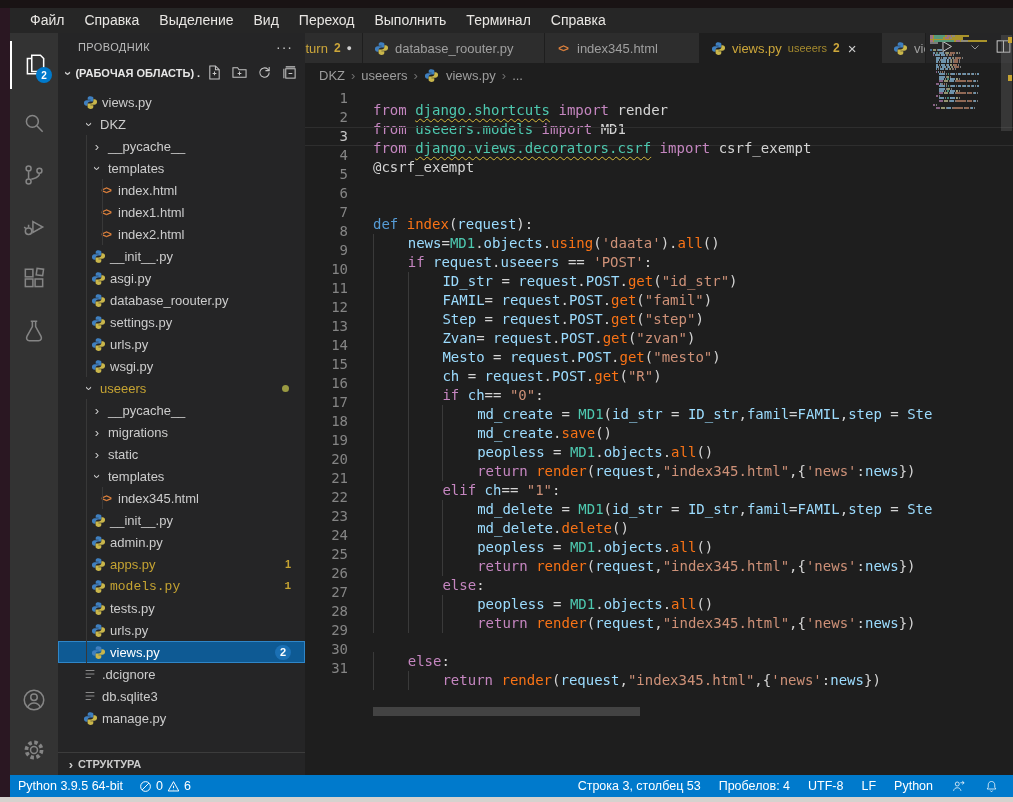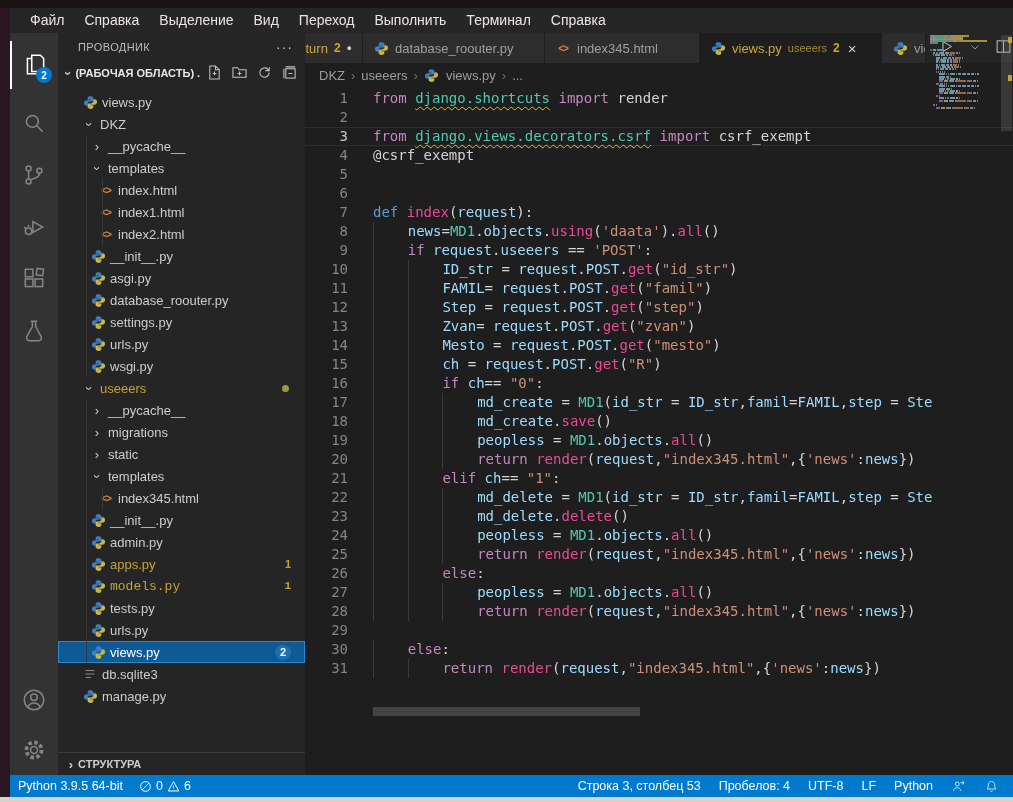--- a/index.html
+++ b/index.html
@@ -63,24 +63,24 @@
   .breadcrumb { position:absolute; left:0; top:30px; width:708px; height:24px; display:flex; align-items:center;
                 gap:6px; padding-left:14px; font-size:13px; color:#9d9d9d; background:#1e1e1e; }
   .bc-sep { color:#6e6e6e; }
   
   .code { position:absolute; left:0; top:54px; width:708px; height:688px; overflow:hidden;
           font-family:"DejaVu Sans Mono", monospace; font-size:14px; padding-top:2px; }
   .cline { position:relative; height:19px; line-height:19px; white-space:pre; }
   .cline.current { border-top:1px solid #2e2e2e; border-bottom:1px solid #2e2e2e; line-height:17px; }
   .gut { position:absolute; left:0; top:0; width:43px; text-align:right; color:#858585; }
   .cline.current .gut { color:#c6c6c6; }
-  .ctext { position:absolute; left:68px; top:0; }
+  .ctext { position:absolute; left:68px; top:12px; }
   .ind { display:inline-block; border-left:1px solid #3a3a3a; }
   .tk-k { color:#C586C0; } .tk-d { color:#569CD6; } .tk-t { color:#4EC9B0; }
-  .tk-f { color:#ec4899; } .tk-v { color:#9CDCFE; } .tk-s { color:#CE9178; } .tk-p { color:#D4D4D4; }
+  .tk-f { color:#f97316; } .tk-v { color:#9CDCFE; } .tk-s { color:#CE9178; } .tk-p { color:#D4D4D4; }
   .sq { text-decoration:underline; text-decoration-style:wavy; text-decoration-color:#d7ba3d; text-decoration-thickness:1px; text-underline-offset:3px; }
   
   .minimap { position:absolute; right:13px; top:2px; width:70px; height:120px; overflow:hidden; }
   .mm-line { position:relative; height:2.4px; }
   .mm-seg { position:absolute; top:0; height:2px; opacity:.85; }
   .mm-warnbg { position:absolute; left:0; top:0; height:2.4px; background:#b8a02c; opacity:.9; }
   .vscroll { position:absolute; right:0; top:0; width:13px; height:688px; }
   .vthumb { position:absolute; left:1px; top:2px; width:11px; height:96px; background:rgba(121,121,121,.28); }
   .vmark { position:absolute; right:1px; width:4px; height:6px; background:#c5a332; }
   .hscroll { position:absolute; left:68px; top:674px; width:267px; height:9px; background:#4a4a4a; opacity:.85; }
@@ -383,20 +383,28 @@
           </span>
           <span class="label">views.py</span>
           <span class="row-badge">2</span>
         </div>
         <div class="tree-row" style="padding-left: 24px;">
           <span class="file-ico">
             <svg width="14" height="14" viewBox="0 0 16 16" stroke="#8a8a8a" fill="none" stroke-width="1.3">
               <path d="M3 4h10M3 8h10M3 12h6"></path>
             </svg>
           </span>
+          <span class="label">.dcignore</span>
+        </div>
+        <div class="tree-row" style="padding-left: 24px;">
+          <span class="file-ico">
+            <svg width="14" height="14" viewBox="0 0 16 16" stroke="#8a8a8a" fill="none" stroke-width="1.3">
+              <path d="M3 4h10M3 8h10M3 12h6"></path>
+            </svg>
+          </span>
           <span class="label">db.sqlite3</span>
         </div>
         <div class="tree-row" style="padding-left: 24px;">
           <span class="file-ico">
             <svg width="15" height="15" viewBox="0 0 16 16">
               <path d="M7.9 1.2c-1.7 0-2.9.7-2.9 2v1.9h3.1v.6H3.9C2.3 5.7 1 6.9 1 8.6s1.1 2.9 2.7 2.9h1.2V9.6c0-1.5 1.3-2.7 2.9-2.7h3.3V3.2c0-1.2-1.5-2-3.2-2z" fill="#3f7fbf"></path>
               <path d="M8.1 14.8c1.7 0 2.9-.7 2.9-2v-1.9H7.9v-.6h4.2c1.6 0 2.9-1.2 2.9-2.9s-1.1-2.9-2.7-2.9h-1.2v1.9c0 1.5-1.3 2.7-2.9 2.7H4.9v3.7c0 1.2 1.5 2 3.2 2z" fill="#c9b64b"></path>
             </svg>
           </span>
           <span class="label">manage.py</span>
@@ -478,21 +486,21 @@
             <path d="M7.9 1.2c-1.7 0-2.9.7-2.9 2v1.9h3.1v.6H3.9C2.3 5.7 1 6.9 1 8.6s1.1 2.9 2.7 2.9h1.2V9.6c0-1.5 1.3-2.7 2.9-2.7h3.3V3.2c0-1.2-1.5-2-3.2-2z" fill="#3f7fbf"></path>
             <path d="M8.1 14.8c1.7 0 2.9-.7 2.9-2v-1.9H7.9v-.6h4.2c1.6 0 2.9-1.2 2.9-2.9s-1.1-2.9-2.7-2.9h-1.2v1.9c0 1.5-1.3 2.7-2.9 2.7H4.9v3.7c0 1.2 1.5 2 3.2 2z" fill="#c9b64b"></path>
           </svg>
         </span>
         <span>views.py</span>
         <span class="bc-sep">›</span>
         <span>...</span>
       </div>
     <div class="code" id="code">
         <div class="cline"><div class="gut">1</div><div class="ctext"><span class="tk-k">from </span><span class="tk-t sq">django.shortcuts</span><span class="tk-p"> </span><span class="tk-k">import </span><span class="tk-p">render</span></div></div>
-        <div class="cline"><div class="gut">2</div></div>
+        <div class="cline"><div class="gut">2</div><div class="ctext"><span class="tk-k">from </span><span class="tk-t">useeers.models</span><span class="tk-p"> </span><span class="tk-k">import </span><span class="tk-p">MD1</span></div></div>
         <div class="cline current"><div class="gut">3</div><div class="ctext"><span class="tk-k">from </span><span class="tk-t sq">django.views.decorators.csrf</span><span class="tk-p"> </span><span class="tk-k">import </span><span class="tk-p">csrf_exempt</span></div></div>
         <div class="cline"><div class="gut">4</div><div class="ctext"><span class="tk-p">@csrf_exempt</span></div></div>
         <div class="cline"><div class="gut">5</div><div class="ctext"></div></div>
         <div class="cline"><div class="gut">6</div><div class="ctext"></div></div>
         <div class="cline"><div class="gut">7</div><div class="ctext"><span class="tk-d">def </span><span class="tk-f">index</span><span class="tk-p">(</span><span class="tk-v">request</span><span class="tk-p">):</span></div></div>
         <div class="cline"><div class="gut">8</div><div class="ctext"><span class="ind">    </span><span class="tk-v">news</span><span class="tk-p">=</span><span class="tk-t">MD1</span><span class="tk-p">.</span><span class="tk-v">objects</span><span class="tk-p">.</span><span class="tk-f">using</span><span class="tk-p">(</span><span class="tk-s">'daata'</span><span class="tk-p">).</span><span class="tk-f">all</span><span class="tk-p">()</span></div></div>
         <div class="cline"><div class="gut">9</div><div class="ctext"><span class="ind">    </span><span class="tk-k">if </span><span class="tk-v">request</span><span class="tk-p">.</span><span class="tk-v">useeers</span><span class="tk-p"> == </span><span class="tk-s">'POST'</span><span class="tk-p">:</span></div></div>
         <div class="cline"><div class="gut">10</div><div class="ctext"><span class="ind">    </span><span class="ind">    </span><span class="tk-v">ID_str</span><span class="tk-p"> = </span><span class="tk-v">request</span><span class="tk-p">.</span><span class="tk-v">POST</span><span class="tk-p">.</span><span class="tk-f">get</span><span class="tk-p">(</span><span class="tk-s">"id_str"</span><span class="tk-p">)</span></div></div>
         <div class="cline"><div class="gut">11</div><div class="ctext"><span class="ind">    </span><span class="ind">    </span><span class="tk-v">FAMIL</span><span class="tk-p">= </span><span class="tk-v">request</span><span class="tk-p">.</span><span class="tk-v">POST</span><span class="tk-p">.</span><span class="tk-f">get</span><span class="tk-p">(</span><span class="tk-s">"famil"</span><span class="tk-p">)</span></div></div>
         <div class="cline"><div class="gut">12</div><div class="ctext"><span class="ind">    </span><span class="ind">    </span><span class="tk-v">Step</span><span class="tk-p"> = </span><span class="tk-v">request</span><span class="tk-p">.</span><span class="tk-v">POST</span><span class="tk-p">.</span><span class="tk-f">get</span><span class="tk-p">(</span><span class="tk-s">"step"</span><span class="tk-p">)</span></div></div>

